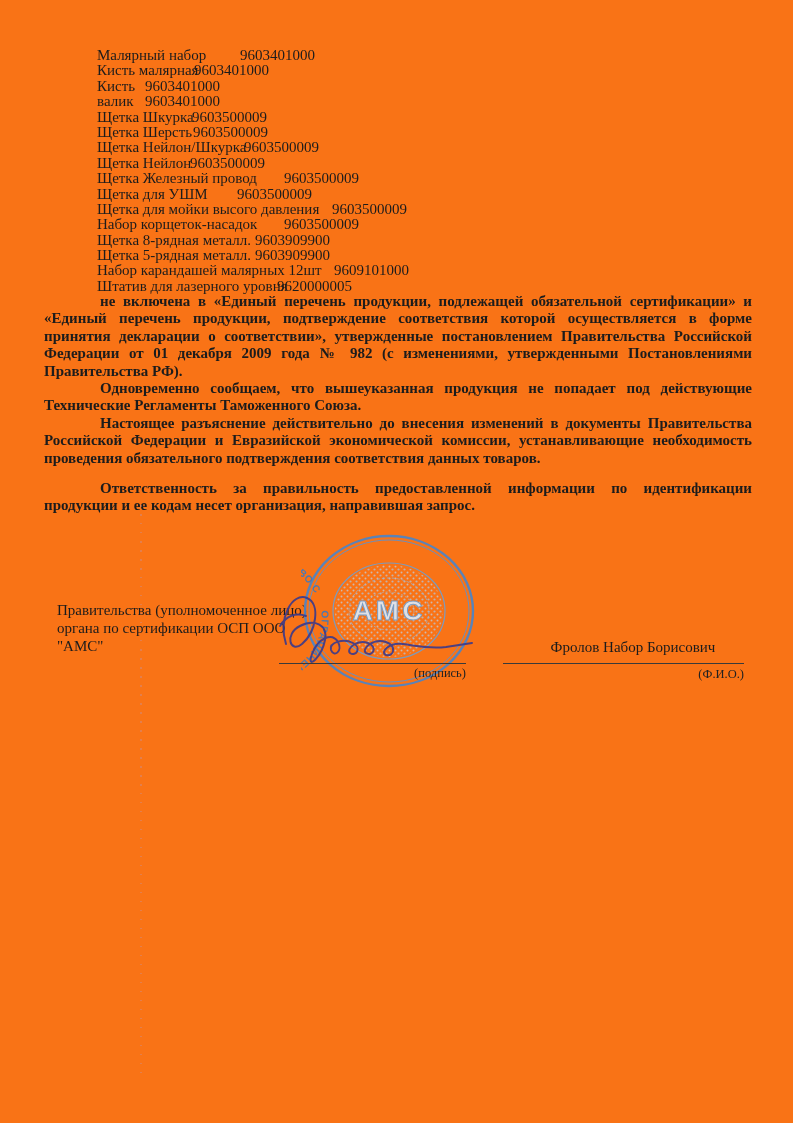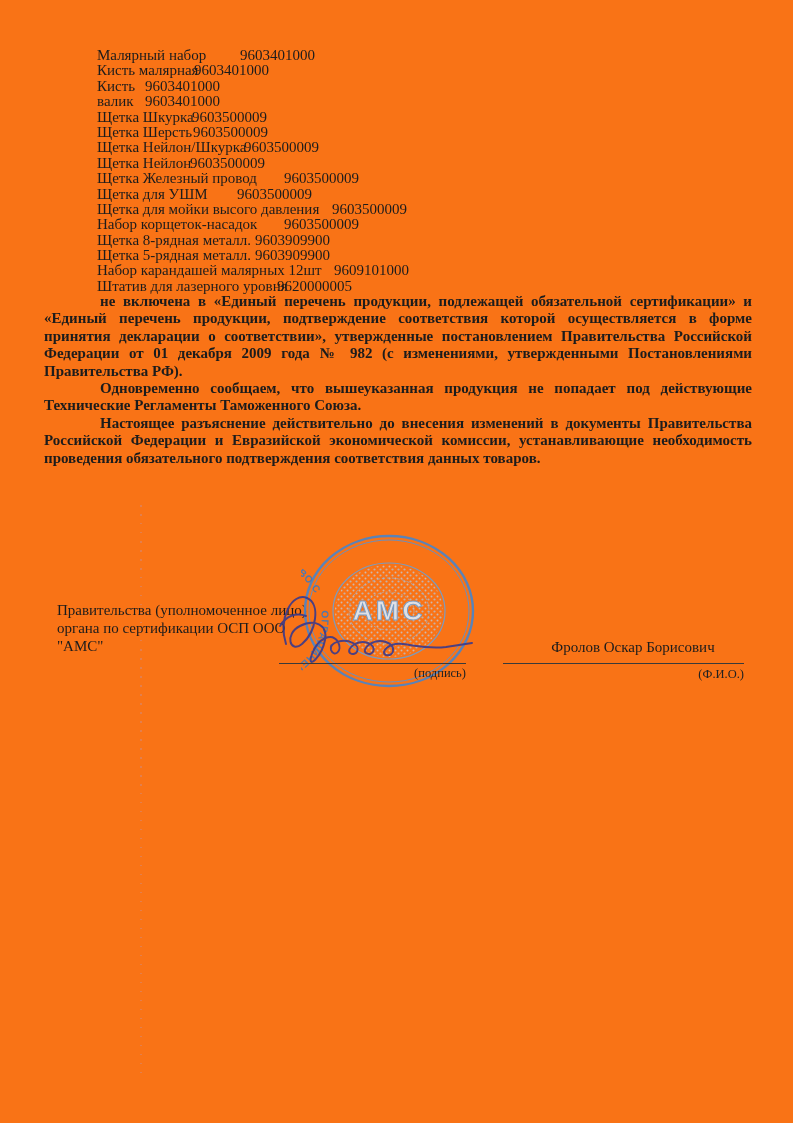--- a/index.html
+++ b/index.html
@@ -76,20 +76,21 @@
     <div class="plist-row"><span>Щетка 8-рядная металл.</span><span class="pcode" style="left:158px">9603909900</span></div>
     <div class="plist-row"><span>Щетка 5-рядная металл.</span><span class="pcode" style="left:158px">9603909900</span></div>
     <div class="plist-row"><span>Набор карандашей малярных 12шт</span><span class="pcode" style="left:237px">9609101000</span></div>
     <div class="plist-row"><span>Штатив для лазерного уровня</span><span class="pcode" style="left:180px">9620000005</span></div>
   </div>
 
   <div class="body-text">
     <p>не включена в «Единый перечень продукции, подлежащей обязательной сертификации» и «Единый перечень продукции, подтверждение соответствия которой осуществляется в форме принятия декларации о соответствии», утвержденные  постановлением Правительства Российской Федерации от 01 декабря 2009 года № 982 (с изменениями, утвержденными Постановлениями Правительства РФ).</p>
     <p>Одновременно сообщаем, что вышеуказанная продукция не попадает под действующие  Технические Регламенты Таможенного Союза.</p>
     <p>Настоящее разъяснение действительно до внесения изменений в документы Правительства Российской Федерации и Евразийской экономической комиссии, устанавливающие необходимость проведения обязательного подтверждения соответствия данных товаров.</p>
+    <p class="gap-before">Ответственность за правильность предоставленной информации по идентификации продукции и ее кодам несет организация, направившая запрос.</p>
   </div>
 
   <div class="scan-artifact"></div>
 
   <div class="sig-left">
     <div>Правительства (уполномоченное лицо)</div>
     <div>органа по сертификации ОСП ООО</div>
     <div>"АМС"</div>
   </div>
 
@@ -126,17 +127,17 @@
                C 70 63, 81 53, 92 57 C 102 61, 97 71, 90 67
                C 85 63, 97 52, 110 56 C 121 60, 118 71, 110 69
                C 104 67, 112 56, 127 58 C 142 60, 152 63, 170 61
                L 196 57"></path>
     </g>
   </svg>
 
   <div class="sig-line left"></div>
   <div class="sig-caption podpis">(подпись)</div>
 
-  <div class="fio-name">Фролов Оскар Борисович</div>
+  <div class="fio-name">Фролов Набор Борисович</div>
   <div class="sig-line right"></div>
   <div class="sig-caption fio">(Ф.И.О.)</div>
 
 </div>
 
 </body></html>

